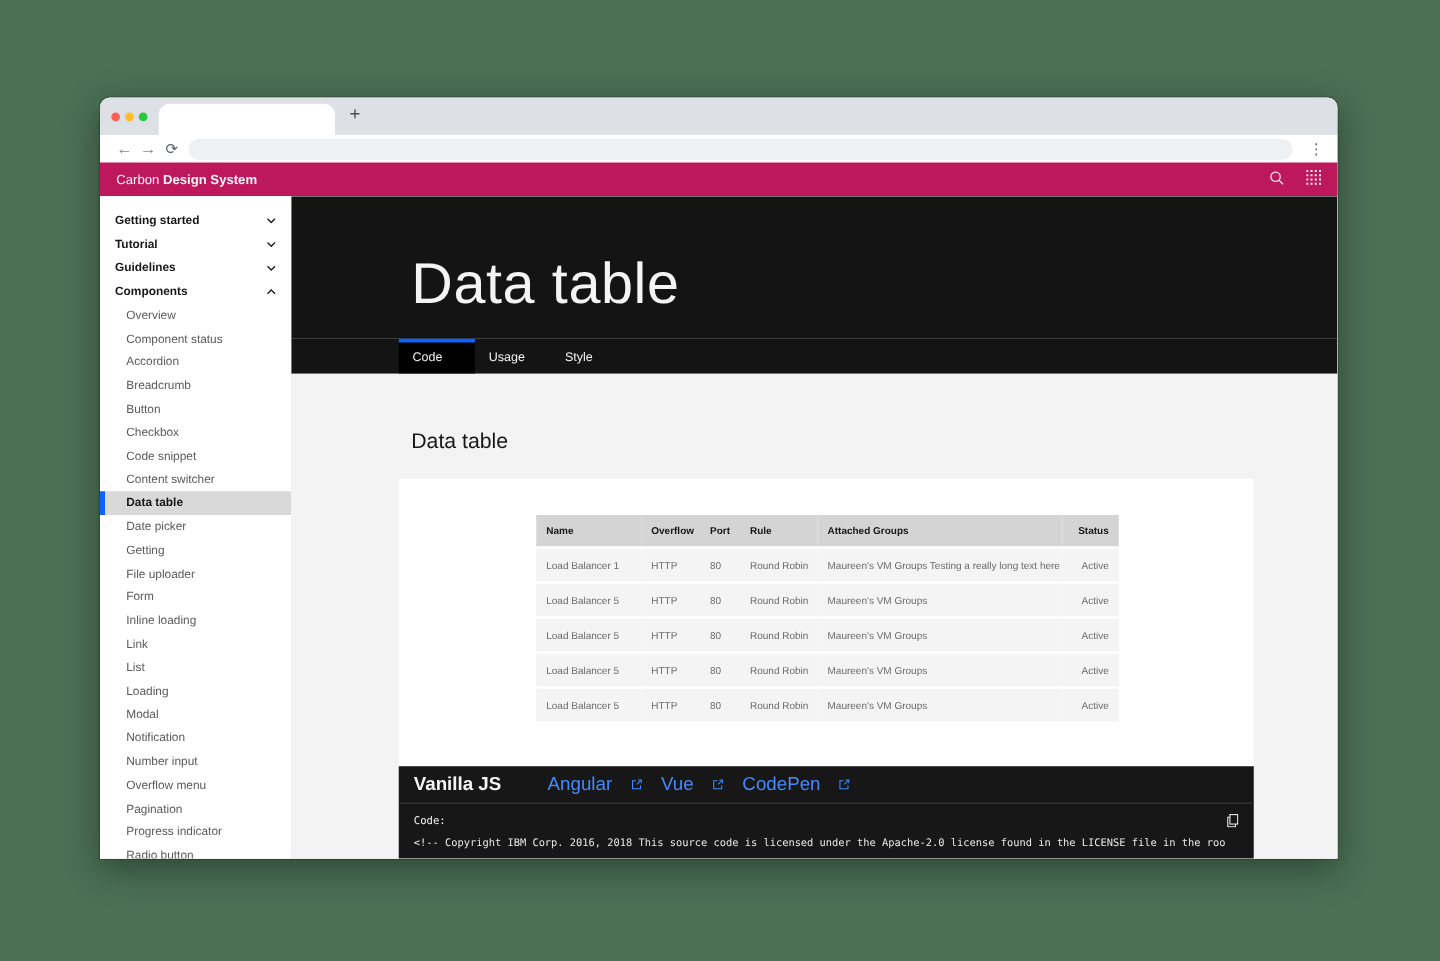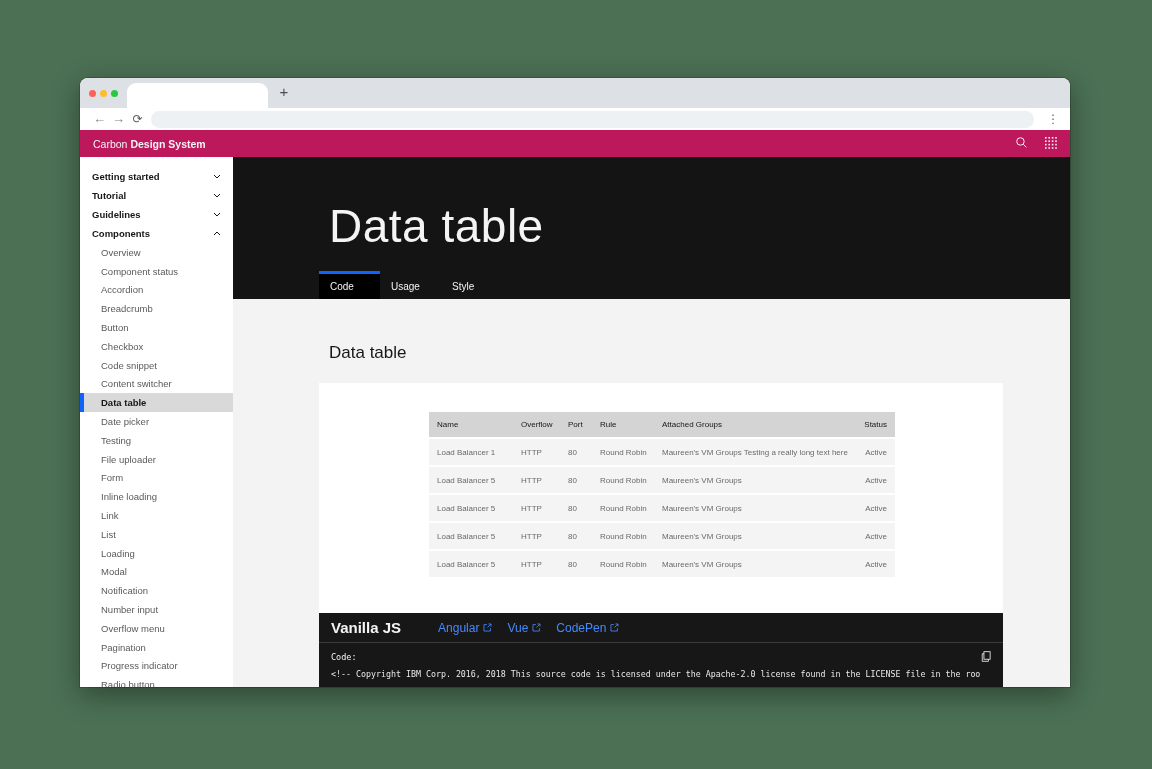--- a/index.html
+++ b/index.html
@@ -57,32 +57,32 @@
          color:#f4f4f4; border-top:3px solid transparent; }
   .tab.active { background:#000000; border-top-color:#0f62fe; }
 
   .content { position:absolute; left:0; top:142px; right:0; bottom:0; background:#f3f3f3; }
   .content-heading { position:absolute; left:96px; top:42px; font-size:17px; font-weight:400;
                      color:#171717; line-height:24px; }
 
   .card { position:absolute; left:86px; top:84px; width:684px; height:230px; background:#ffffff; }
   .demo-table { position:absolute; left:110px; top:27px; width:466px;
                 border-collapse:separate; border-spacing:0 2px; table-layout:fixed; }
-  .demo-table th { background:#d4d4d4; height:25px; font-size:8px; font-weight:400; color:#171717;
+  .demo-table th { background:#d4d4d4; height:25px; font-size:8px; font-weight:700; color:#171717;
                    text-align:left; padding:0 8px; white-space:nowrap; overflow:hidden; }
   .demo-table td { background:#f4f4f4; height:26px; font-size:8px; color:#6a6a6a;
                    padding:0 8px; white-space:nowrap; overflow:hidden; }
   .demo-table th:last-child, .demo-table td:last-child { text-align:right; }
 
   .code-panel { position:absolute; left:86px; top:314px; width:684px; height:74px;
                 background:#171717; color:#f4f4f4; overflow:hidden; }
   .fw-bar { height:30px; display:flex; align-items:center; gap:15px; padding:0 12px;
             border-bottom:1px solid #3a3a3a; }
   .fw-label { font-size:15px; font-weight:700; color:#f4f4f4; margin-right:22px; }
-  .fw-link { display:flex; align-items:center; gap:4px; font-size:12px; color:#4589ff;
+  .fw-link { display:flex; align-items:center; gap:15px; font-size:15px; color:#4589ff;
              text-decoration:none; }
   .code-label-row { display:flex; align-items:center; padding:8px 12px 0 12px; }
   .code-label { font-family:"DejaVu Sans Mono", monospace; font-size:8.5px; color:#f4f4f4; }
   .copy-btn { margin-left:auto; display:flex; }
   .code-line { padding:7px 12px 0 12px; font-family:"DejaVu Sans Mono", monospace;
                font-size:8.3px; color:#e8e8e8; white-space:nowrap; }
 </style>
 </head>
 <body>
 
@@ -180,21 +180,21 @@
         <div class="subitem">Overview</div>
         <div class="subitem">Component status</div>
         <div class="subitem">Accordion</div>
         <div class="subitem">Breadcrumb</div>
         <div class="subitem">Button</div>
         <div class="subitem">Checkbox</div>
         <div class="subitem">Code snippet</div>
         <div class="subitem">Content switcher</div>
         <div class="subitem selected">Data table</div>
         <div class="subitem">Date picker</div>
-        <div class="subitem">Testing</div>
+        <div class="subitem">Getting</div>
         <div class="subitem">File uploader</div>
         <div class="subitem">Form</div>
         <div class="subitem">Inline loading</div>
         <div class="subitem">Link</div>
         <div class="subitem">List</div>
         <div class="subitem">Loading</div>
         <div class="subitem">Modal</div>
         <div class="subitem">Notification</div>
         <div class="subitem">Number input</div>
         <div class="subitem">Overflow menu</div>

